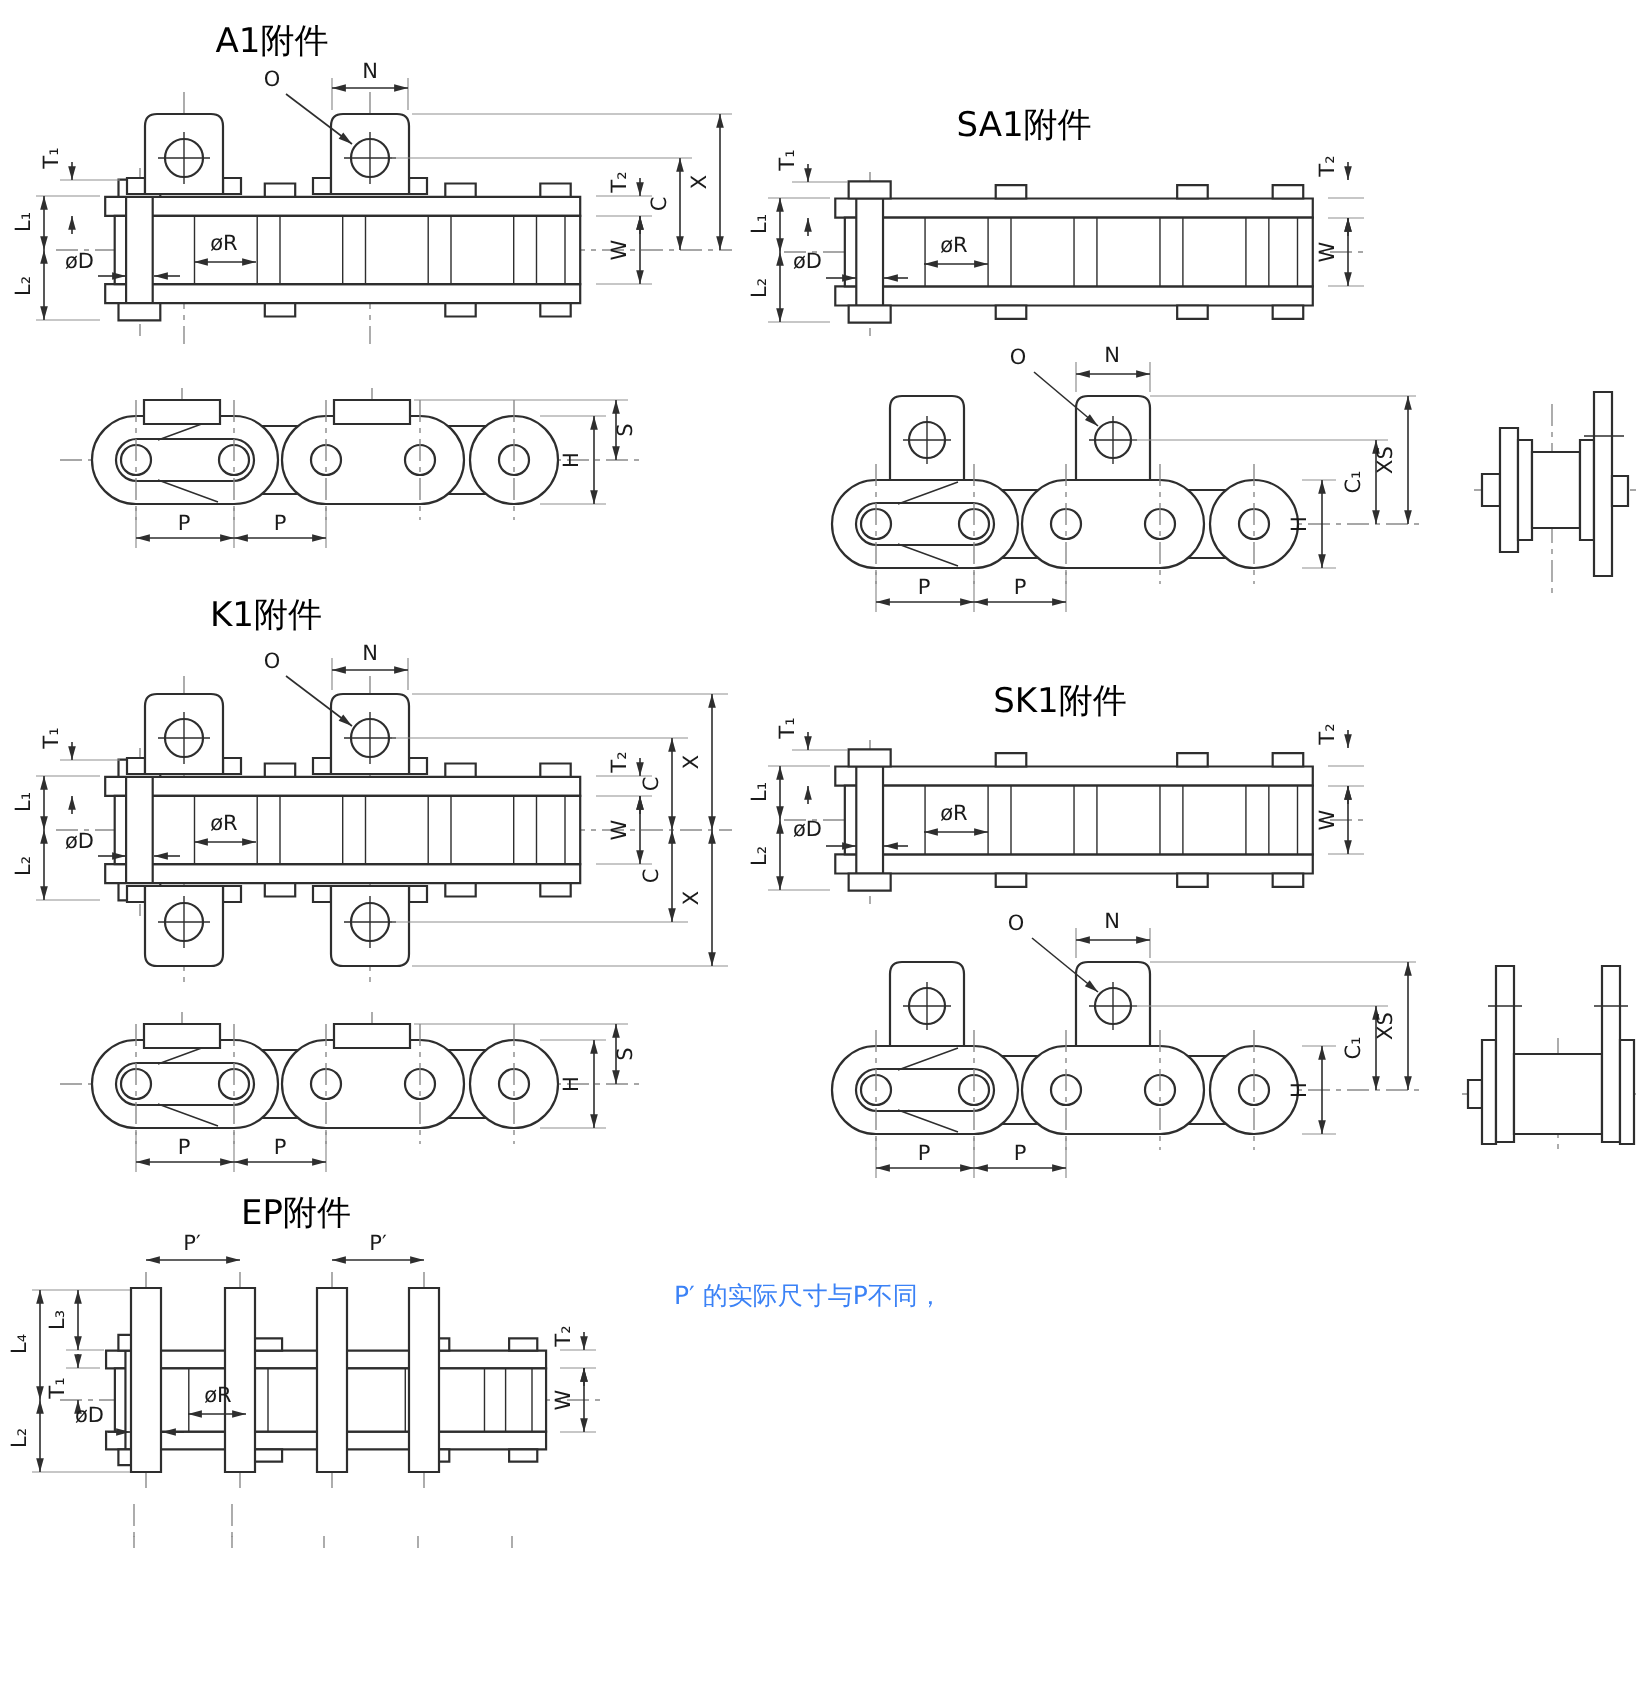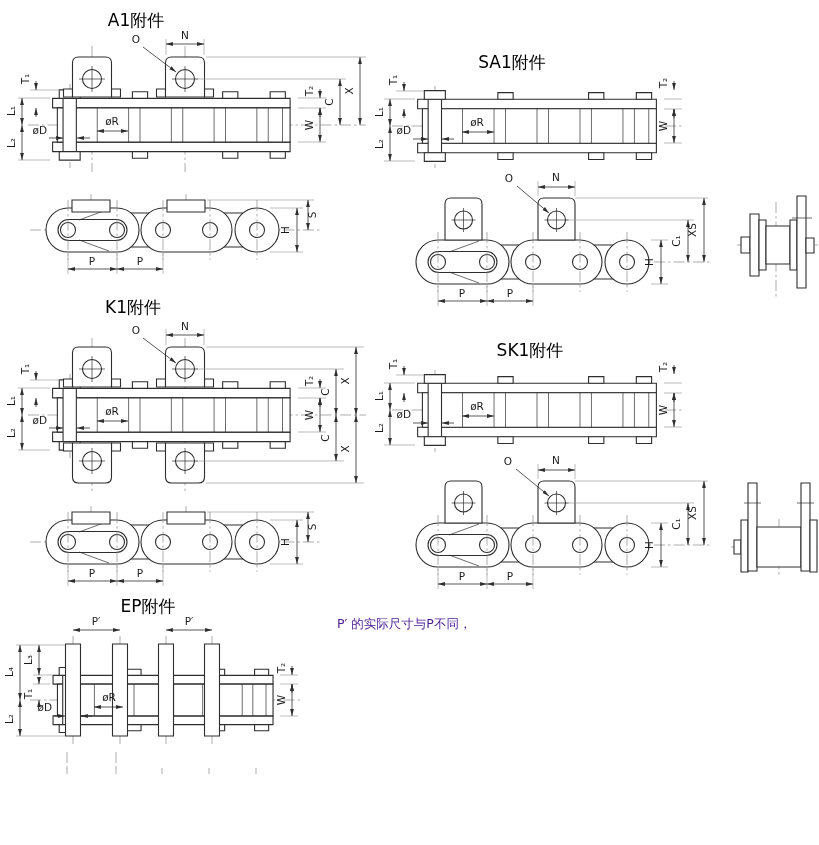--- a/index.html
+++ b/index.html
@@ -7,22 +7,22 @@
          font-family:"DejaVu Sans",sans-serif;}
   svg{position:absolute;left:0;top:0;}
   svg *{vector-effect:non-scaling-stroke;}
   .fw{fill:#ffffff;stroke:#2e2e2e;stroke-width:1.1;}
   .thin{stroke:#2e2e2e;stroke-width:.7;fill:none;}
   .ext{stroke:#8f8f8f;stroke-width:.6;fill:none;}
   .cl{stroke:#8a8a8a;stroke-width:.7;stroke-dasharray:11 3 2.5 3;fill:none;}
   .dim{stroke:#2e2e2e;stroke-width:.8;fill:none;}
   text{font-family:"DejaVu Sans",sans-serif;font-size:10.5px;fill:#1a1a1a;}
   text.title{font-size:17px;fill:#000;}
-  .note{position:absolute;left:337px;top:615px;width:220px;font-size:12.5px;
-        line-height:17px;color:#4c1d95;}
+  .note{position:absolute;left:337px;top:639px;width:220px;font-size:12.5px;
+        line-height:17px;color:#3b82f6;}
 </style>
 </head>
 <body>
 
 <div class="stage">
 <svg width="819" height="845" viewBox="0 0 819 845">
   <defs>
     <marker id="ma" viewBox="0 0 8 6" refX="8" refY="3" markerWidth="9" markerHeight="6.5" orient="auto-start-reverse">
           <path d="M0,0.8 L8,3 L0,5.2 Z" fill="#2e2e2e"></path>
         </marker>

